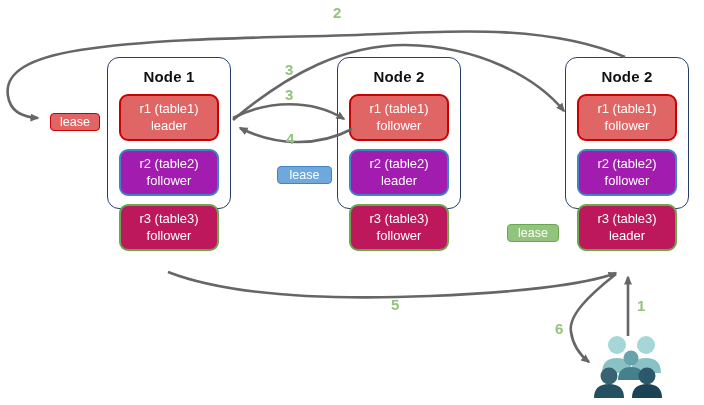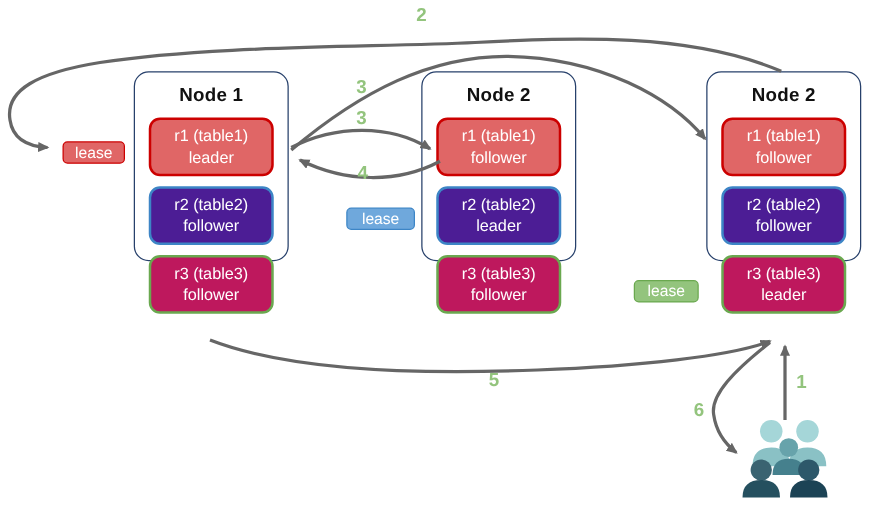--- a/index.html
+++ b/index.html
@@ -18,21 +18,21 @@
     text-align:center;font-weight:bold;font-size:15px;color:#111111;
     margin:10px 0 9px 0;letter-spacing:.2px;
   }
   .replica{
     margin:0 11px 8px 11px;height:47px;border-radius:9px;border:2px solid;
     box-sizing:border-box;color:#ffffff;font-size:13px;line-height:1.25;
     display:flex;flex-direction:column;align-items:center;justify-content:center;
     text-align:center;
   }
   .replica.red{background:#e06666;border-color:#cc0000}
-  .replica.blue{background:#4c1d95;border-color:#3d85c6}
+  .replica.blue{background:#a21caf;border-color:#3d85c6}
   .replica.green{background:#be185d;border-color:#6aa84f}
   .lease{
     position:absolute;height:18px;border-radius:4px;border:1.5px solid;
     box-sizing:border-box;color:#ffffff;font-size:12.5px;z-index:3;
     display:flex;align-items:center;justify-content:center;padding:0 6px;
   }
   #lease-red{left:50px;top:113px;width:50px;background:#e06666;border-color:#cc0000}
   #lease-blue{left:277px;top:166px;width:55px;background:#6fa8dc;border-color:#3d85c6}
   #lease-green{left:507px;top:224px;width:52px;background:#93c47d;border-color:#6aa84f}
   .step{

